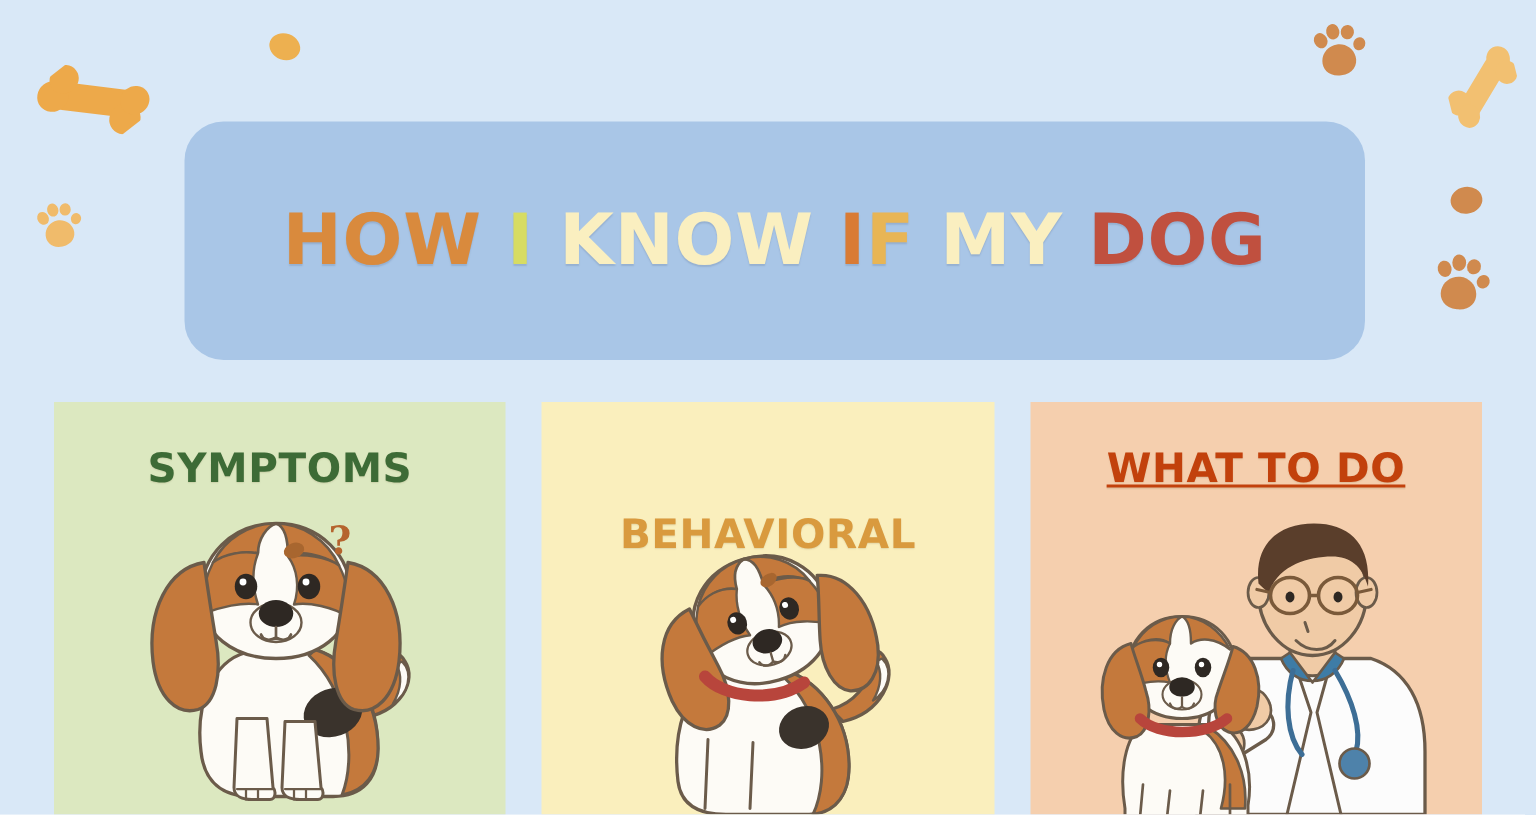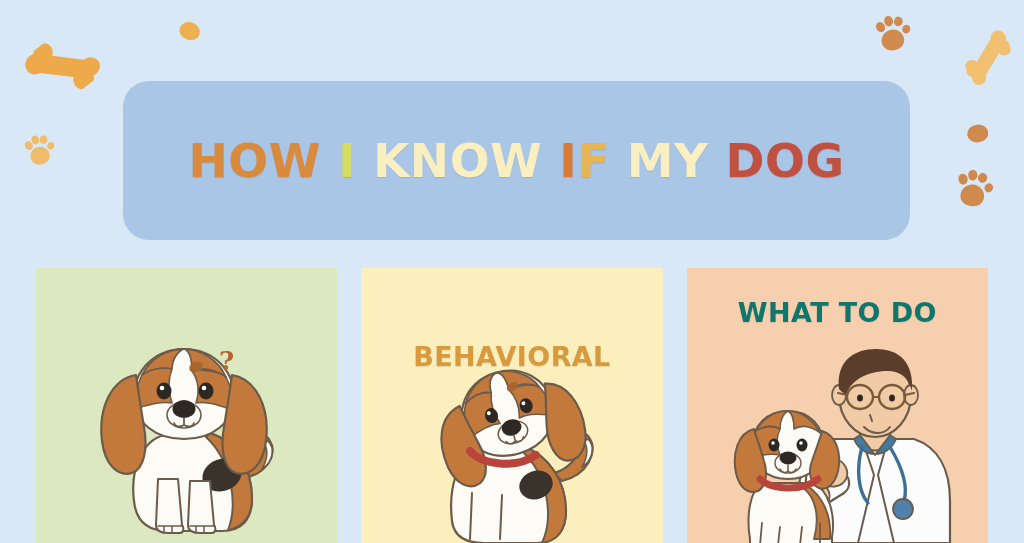--- a/index.html
+++ b/index.html
@@ -129,20 +129,21 @@
           <ellipse cx="87" cy="48" rx="10" ry="11" fill="#D08A4E" transform="rotate(28 87 48)"></ellipse>
         </svg></div>
     </div>
 
   <div id="title-banner">
     <div class="title-line" id="title-line-1"><span style="color: rgb(217, 138, 61);">HOW </span><span style="color: rgb(215, 220, 99);">I </span><span style="color: rgb(250, 239, 192);">KNOW </span><span style="color: rgb(217, 123, 53);">I</span><span style="color: rgb(232, 181, 85);">F </span><span style="color: rgb(250, 239, 192);">MY </span><span style="color: rgb(192, 80, 63);">DOG</span></div>
   </div>
 
   <div id="panels">
       <div class="panel" style="background: rgb(220, 232, 192);">
+        <div class="panel-title" style="color: rgb(61, 107, 54);">SYMPTOMS</div>
         <div class="art" style="display: flex; justify-content: center; align-items: flex-end;">
           <svg width="230" height="214" viewBox="0 0 230 214">
             <g>
               <path d="M168 150 C196 146 206 124 198 112 C194 104 186 106 187 114 C189 128 178 140 160 144 Z" fill="#C4793C" stroke="#6B5B4A" stroke-width="2.2" stroke-linejoin="round" stroke-linecap="round"></path>
               <path d="M196 112 C204 120 200 134 190 140 C196 130 196 120 192 114 Z" fill="#FDFBF6" stroke="#6B5B4A" stroke-width="1.6" stroke-linejoin="round" stroke-linecap="round"></path>
               <path d="M92 106 C70 112 58 140 62 172 C64 192 76 202 96 202 L150 202 C170 202 180 190 180 170 C180 138 164 112 138 104 Z" fill="#FDFBF6" stroke="#6B5B4A" stroke-width="2.2" stroke-linejoin="round" stroke-linecap="round"></path>
               <path d="M138 104 C162 112 180 138 180 170 C180 186 172 198 156 201 C166 176 160 132 134 108 Z" fill="#C4793C" stroke="#6B5B4A" stroke-width="2" stroke-linejoin="round" stroke-linecap="round"></path>
               <ellipse cx="150" cy="146" rx="20" ry="16" fill="#3A332C" transform="rotate(-20 150 146)"></ellipse>
               <path d="M86 150 L84 196 C84 202 90 204 96 204 L108 204 C112 204 112 198 110 196 L106 150 Z" fill="#FDFBF6" stroke="#6B5B4A" stroke-width="2" stroke-linejoin="round" stroke-linecap="round"></path>
               <path d="M118 152 L116 196 C116 202 122 204 128 204 L140 204 C144 204 144 198 142 196 L138 152 Z" fill="#FDFBF6" stroke="#6B5B4A" stroke-width="2" stroke-linejoin="round" stroke-linecap="round"></path>
@@ -198,21 +199,21 @@
                 <ellipse cx="96" cy="70" rx="15" ry="11" fill="#FDFBF6" stroke="#6B5B4A" stroke-width="1.5"></ellipse>
                 <ellipse cx="96" cy="65" rx="10" ry="8" fill="#2E2823"></ellipse>
                 <path d="M96 73 L96 79 M96 79 C92 82 88 80 87 77 M96 79 C100 82 104 80 105 77" fill="none" stroke="#6B5B4A" stroke-width="1.6" stroke-linejoin="round" stroke-linecap="round"></path>
               </g>
               <path d="M58 88 C70 102 104 106 124 92" fill="none" stroke="#B8453C" stroke-width="8" stroke-linejoin="round" stroke-linecap="round"></path>
             </g>
           </svg>
         </div>
       </div>
       <div class="panel" style="background: rgb(245, 207, 174);">
-        <div class="panel-title" style="color: #0f766e;">WHAT TO DO</div>
+        <div class="panel-title" style="color: #c2410c; text-decoration: underline;">WHAT TO DO</div>
         <div class="art" style="display: flex; justify-content: center; align-items: flex-end;">
           <svg width="250" height="200" viewBox="0 0 250 200">
             <g>
               <path d="M118 96 C96 104 86 128 86 158 L86 200 L238 200 L238 158 C238 126 226 104 202 96 Z" fill="#FCFCFC" stroke="#6B5B4A" stroke-width="2.2" stroke-linejoin="round" stroke-linecap="round"></path>
               <path d="M150 96 L162 132 L146 200 M176 96 L166 132 L182 200" fill="none" stroke="#6B5B4A" stroke-width="2" stroke-linejoin="round" stroke-linecap="round"></path>
               <path d="M148 76 L148 100 C148 110 178 110 178 100 L178 76 Z" fill="#F0CBA6" stroke="#6B5B4A" stroke-width="2" stroke-linejoin="round" stroke-linecap="round"></path>
               <path d="M142 96 C150 116 176 116 184 96 L178 92 L163 112 L148 92 Z" fill="#3E7CA6" stroke="#6B5B4A" stroke-width="1.8" stroke-linejoin="round" stroke-linecap="round"></path>
               <ellipse cx="163" cy="52" rx="36" ry="42" fill="#F0CBA6" stroke="#6B5B4A" stroke-width="2.2"></ellipse>
               <ellipse cx="127" cy="52" rx="7" ry="10" fill="#F0CBA6" stroke="#6B5B4A" stroke-width="1.8"></ellipse>
               <ellipse cx="199" cy="52" rx="7" ry="10" fill="#F0CBA6" stroke="#6B5B4A" stroke-width="1.8"></ellipse>

